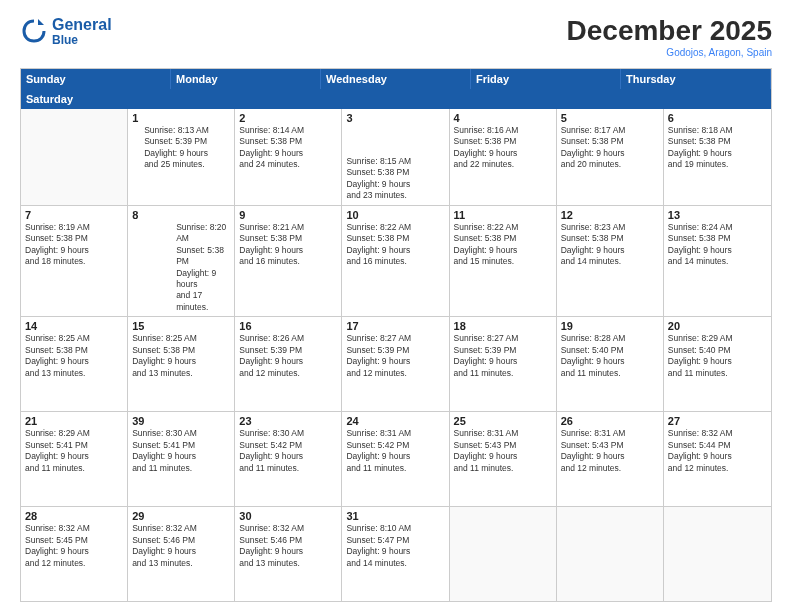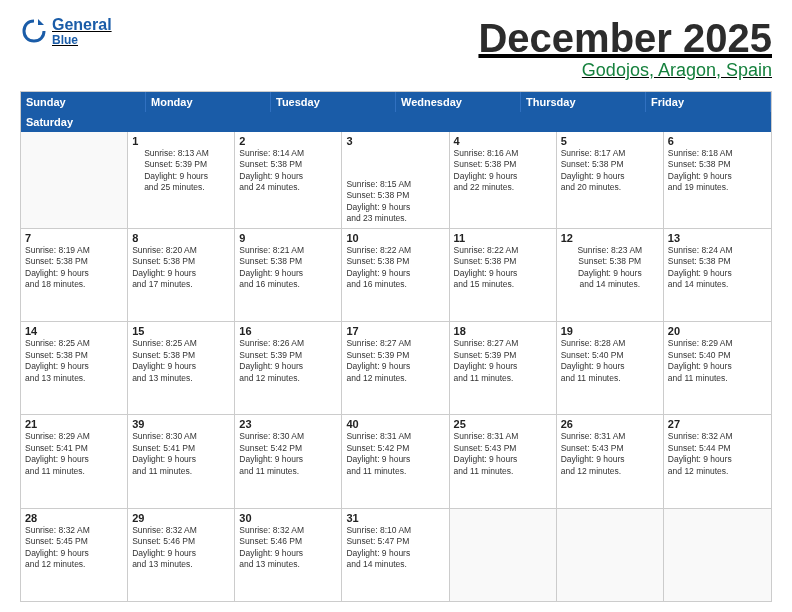--- a/index.html
+++ b/index.html
@@ -15,53 +15,52 @@
       height: 612px;
       padding: 16px 20px 10px 20px;
       display: flex;
       flex-direction: column;
     }
     .header {
       display: flex;
       justify-content: space-between;
       align-items: flex-start;
       margin-bottom: 10px;
-      text-decoration: underline;
     }
     .logo {
       display: flex;
       align-items: center;
       gap: 4px;
     }
     .logo-icon {
       width: 28px;
       height: 28px;
     }
     .title-block {
       text-align: right;
     }
     .month-title {
-      font-size: 40px;
+      font-size: 28px;
       font-weight: bold;
       color: #2c2c2c;
       line-height: 1.1;
     }
     .subtitle {
-      font-size: 18px;
-      color: #15803d;
+      font-size: 10px;
+      color: #3b82f6;
     }
     .calendar {
       flex: 1;
       display: flex;
       flex-direction: column;
       border: 1px solid #ccc;
     }
     .cal-header {
       display: grid;
-      grid-template-columns: repeat(6, 1fr);
+      grid-template-columns: repeat(5, 1fr);
       background: #1a5ca8;
     }
     .cal-header-cell {
       color: #fff;
       font-size: 11px;
       font-weight: bold;
       padding: 4px 5px;
       text-align: left;
       border-right: 1px solid #3070c0;
     }
@@ -118,24 +117,23 @@
     <div class="title-block">
       <div class="month-title">December 2025</div>
       <div class="subtitle">Godojos, Aragon, Spain</div>
     </div>
   </div>
 
   <div class="calendar">
     <div class="cal-header">
     <div class="cal-header-cell">Sunday</div>
         <div class="cal-header-cell">Monday</div>
-        <div class="cal-header-cell">Tuesday</div>
         <div class="cal-header-cell">Wednesday</div>
+        <div class="cal-header-cell">Friday</div>
         <div class="cal-header-cell">Thursday</div>
-        <div class="cal-header-cell">Friday</div>
         <div class="cal-header-cell">Saturday</div>
       </div>
     <div class="cal-body">
     <div class="cal-row">
           <div class="cal-cell empty"></div>
           <div class="cal-cell">
             <div class="cell-date">1</div>
             <div class="cell-info" style="white-space: pre-line; margin-left: 12px;">Sunrise: 8:13 AM
 Sunset: 5:39 PM
 Daylight: 9 hours
@@ -180,21 +178,21 @@
         <div class="cal-row">
           <div class="cal-cell">
             <div class="cell-date">7</div>
             <div class="cell-info" style="white-space: pre-line;">Sunrise: 8:19 AM
 Sunset: 5:38 PM
 Daylight: 9 hours
 and 18 minutes.</div>
           </div>
           <div class="cal-cell">
             <div class="cell-date">8</div>
-            <div class="cell-info" style="white-space: pre-line;">Sunrise: 8:20 AM
+            <div class="cell-info" style="white-space: pre-line; margin-left: 44px;">Sunrise: 8:20 AM
 Sunset: 5:38 PM
 Daylight: 9 hours
 and 17 minutes.</div>
           </div>
           <div class="cal-cell">
             <div class="cell-date">9</div>
             <div class="cell-info" style="white-space: pre-line;">Sunrise: 8:21 AM
 Sunset: 5:38 PM
 Daylight: 9 hours
 and 16 minutes.</div>
@@ -208,21 +206,21 @@
           </div>
           <div class="cal-cell">
             <div class="cell-date">11</div>
             <div class="cell-info" style="white-space: pre-line;">Sunrise: 8:22 AM
 Sunset: 5:38 PM
 Daylight: 9 hours
 and 15 minutes.</div>
           </div>
           <div class="cal-cell">
             <div class="cell-date">12</div>
-            <div class="cell-info" style="white-space: pre-line; text-align: center;">Sunrise: 8:23 AM
+            <div class="cell-info" style="white-space: pre-line;">Sunrise: 8:23 AM
 Sunset: 5:38 PM
 Daylight: 9 hours
 and 14 minutes.</div>
           </div>
           <div class="cal-cell">
             <div class="cell-date">13</div>
             <div class="cell-info" style="white-space: pre-line;">Sunrise: 8:24 AM
 Sunset: 5:38 PM
 Daylight: 9 hours
 and 14 minutes.</div>
@@ -295,21 +293,21 @@
 and 11 minutes.</div>
           </div>
           <div class="cal-cell">
             <div class="cell-date">23</div>
             <div class="cell-info" style="white-space: pre-line;">Sunrise: 8:30 AM
 Sunset: 5:42 PM
 Daylight: 9 hours
 and 11 minutes.</div>
           </div>
           <div class="cal-cell">
-            <div class="cell-date">40</div>
+            <div class="cell-date">24</div>
             <div class="cell-info" style="white-space: pre-line;">Sunrise: 8:31 AM
 Sunset: 5:42 PM
 Daylight: 9 hours
 and 11 minutes.</div>
           </div>
           <div class="cal-cell">
             <div class="cell-date">25</div>
             <div class="cell-info" style="white-space: pre-line;">Sunrise: 8:31 AM
 Sunset: 5:43 PM
 Daylight: 9 hours

